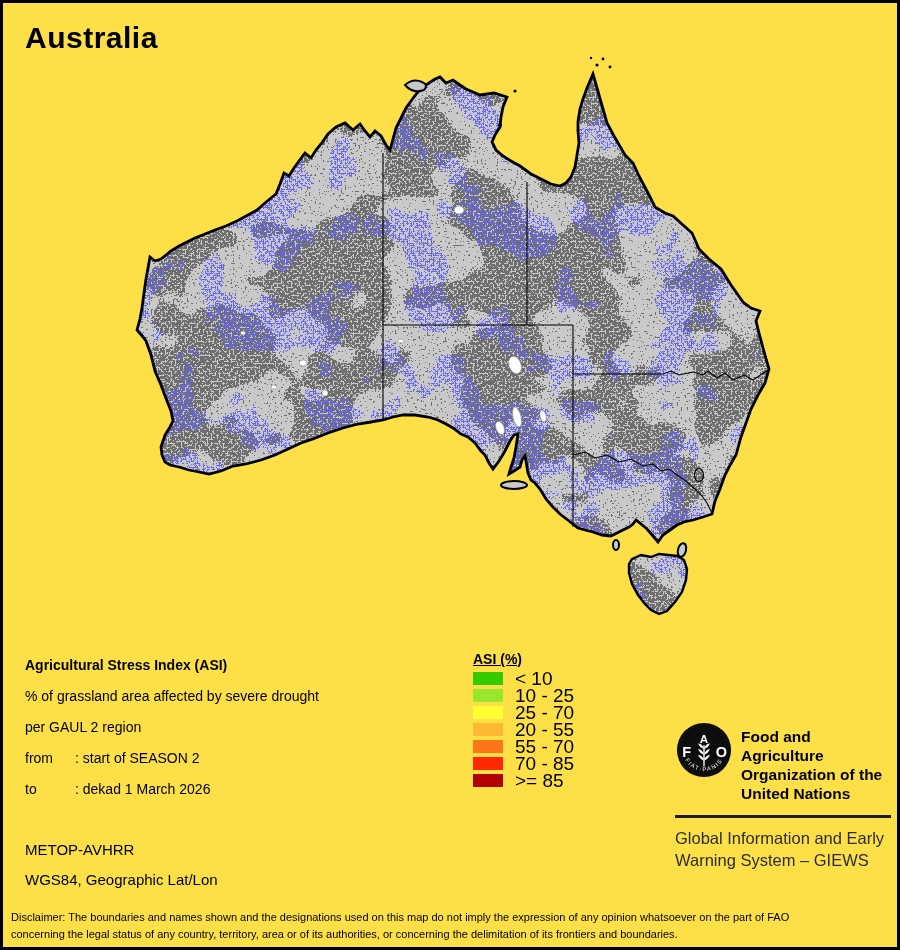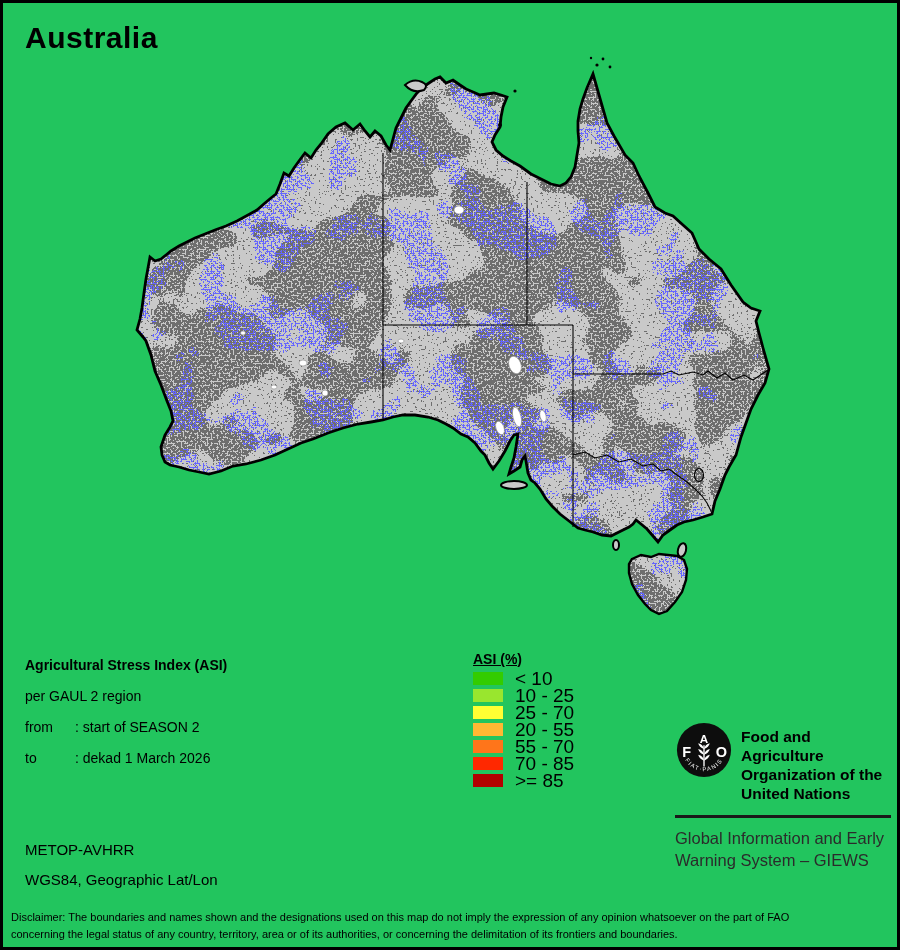--- a/index.html
+++ b/index.html
@@ -1,20 +1,20 @@
 <!DOCTYPE html>
 <html><head>
 <meta charset="utf-8">
 <style>
   * { margin:0; padding:0; box-sizing:border-box; }
   html,body { background:#fff; }
   body { font-family:"Liberation Sans", sans-serif; }
   .page {
     position:relative; width:900px; height:950px;
-    background:#22c55e; border:3px solid #000; overflow:hidden;
+    background:#fde047; border:3px solid #000; overflow:hidden;
   }
   .map-title {
     position:absolute; left:22px; top:18px;
     font-size:30px; font-weight:bold; color:#000; letter-spacing:0.5px;
   }
   .map-svg { position:absolute; left:0; top:0; }
 
   
   .info { position:absolute; left:22px; top:654px; font-size:14px; color:#000; }
   .info .hd { font-weight:bold; margin-bottom:15px; }
@@ -137,20 +137,21 @@
       <path d="M570,371 L660,371 L668,368 L676,372 L690,369 L700,372 L705,368 L714,375 L722,370 L730,377 L741,372 L750,377 L765,367"></path>
       <path d="M570,452 L582,449 L592,455 L604,452 L616,459 L628,456 L640,463 L650,461 L658,468 L666,466 L674,472 L684,479 L692,486 L699,493 L704,500 L708,508"></path>
       <ellipse cx="696" cy="472" rx="4.5" ry="6.5"></ellipse>
     </g>
   </svg>
 
   <div class="map-title">Australia</div>
 
   <div class="info">
     <div class="hd">Agricultural Stress Index (ASI)</div>
+    <div class="ln">% of grassland area affected by severe drought</div>
     <div class="ln">per GAUL 2 region</div>
     <div class="kv">
       <span class="k">from</span>
       <span class="v">: start of SEASON 2</span>
     </div>
     <div class="kv">
       <span class="k">to</span>
       <span class="v">: dekad 1 March 2026</span>
     </div>
   </div>

